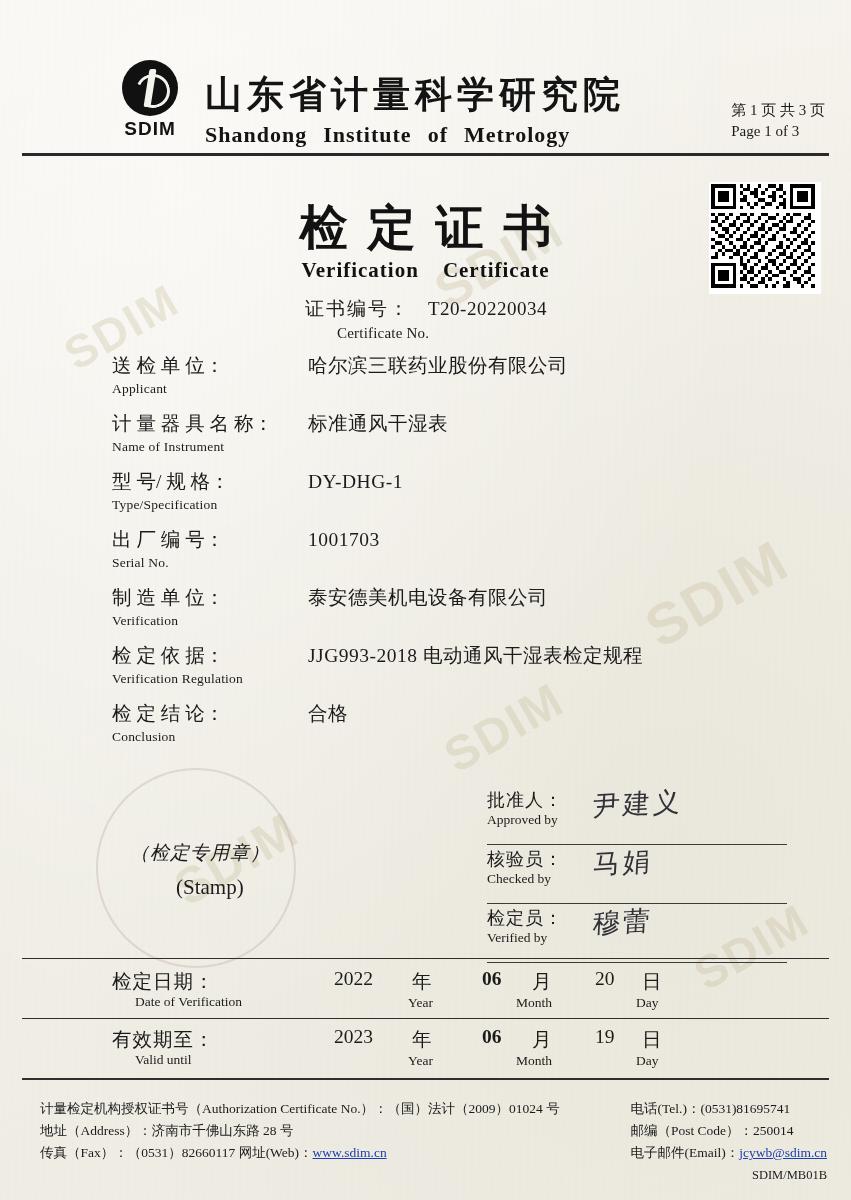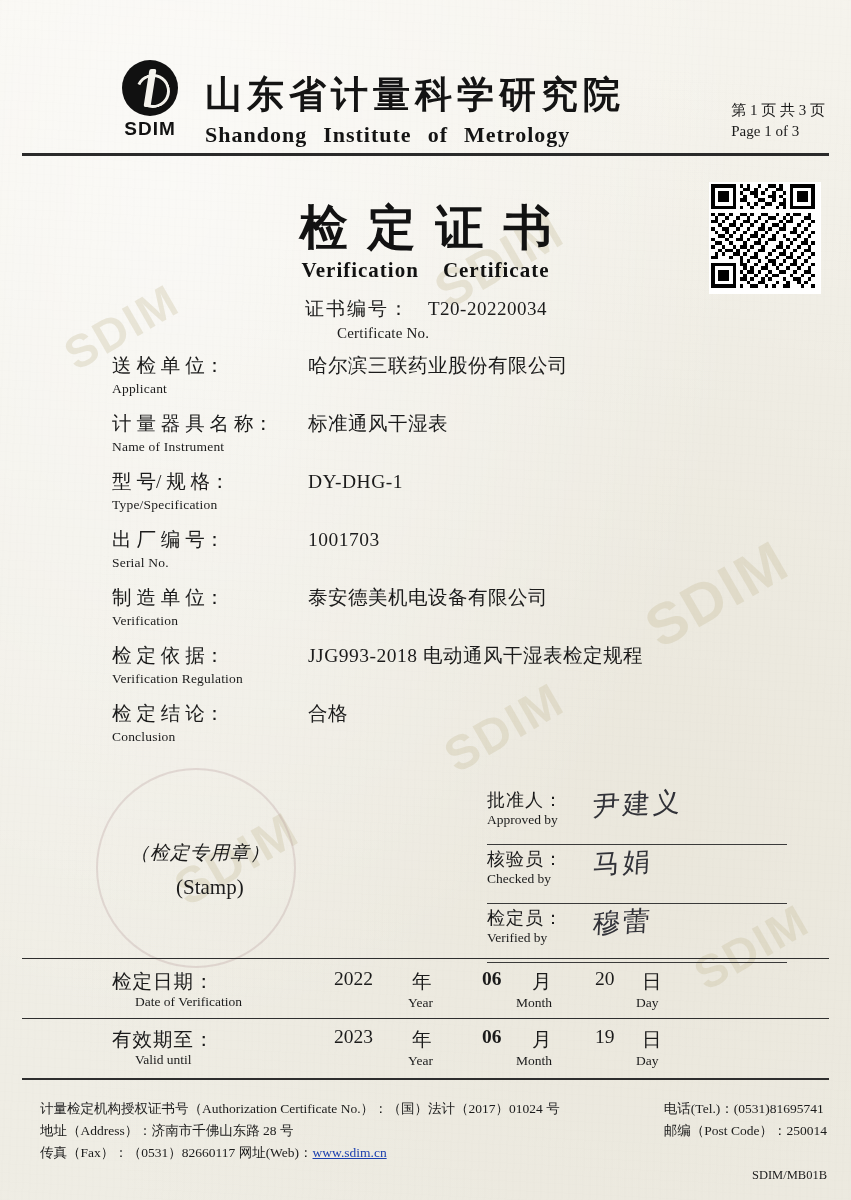--- a/index.html
+++ b/index.html
@@ -688,26 +688,29 @@
     <span class="mc">月</span>
     <span class="me">Month</span>
     <span class="d">19</span>
     <span class="dc">日</span>
     <span class="de">Day</span>
   </div>
   <div class="date-rule" style="top:1078px; height:2px;"></div>
 
   <div class="footer">
     <div class="left">
-      <div>计量检定机构授权证书号（Authorization Certificate No.）：（国）法计（2017）01024 号</div>
+      <div>计量检定机构授权证书号（Authorization Certificate No.）：（国）法计（2009）01024 号</div>
       <div>地址（Address）：济南市千佛山东路 28 号</div>
       <div>
         <span>传真（Fax）：（0531）82660117</span>
         <span>网址(Web)：</span><span class="link">www.sdim.cn</span>
       </div>
     </div>
     <div class="right">
       <div>电话(Tel.)：(0531)81695741</div>
       <div>邮编（Post Code）：250014</div>
+      <div>
+        <span>电子邮件(Email)：</span><span class="link">jcywb@sdim.cn</span>
+      </div>
     </div>
     <div class="code">SDIM/MB01B</div>
   </div>
 </div>
 
 </body></html>

